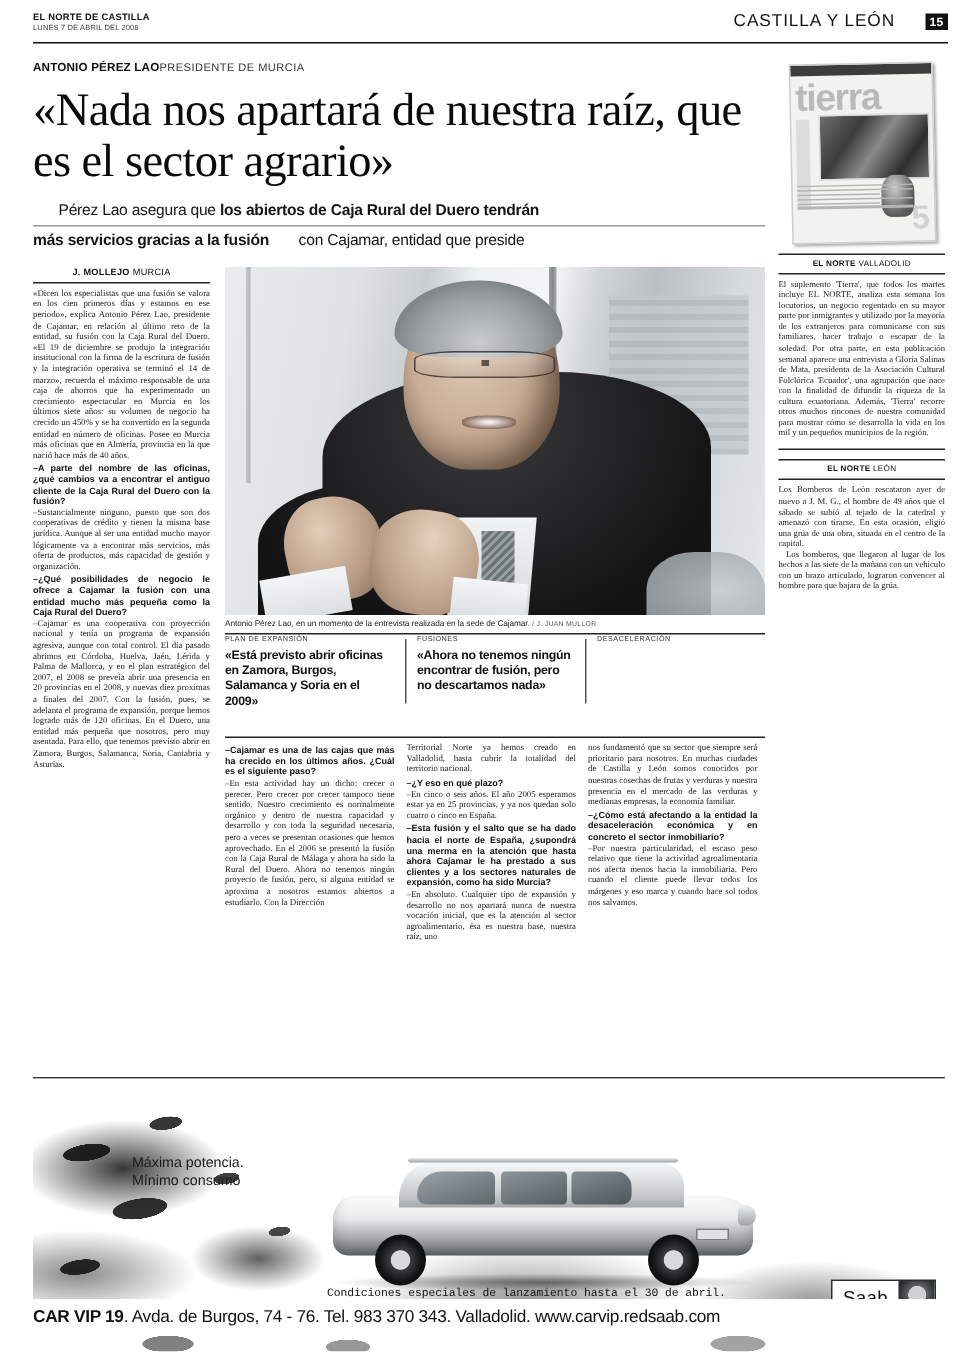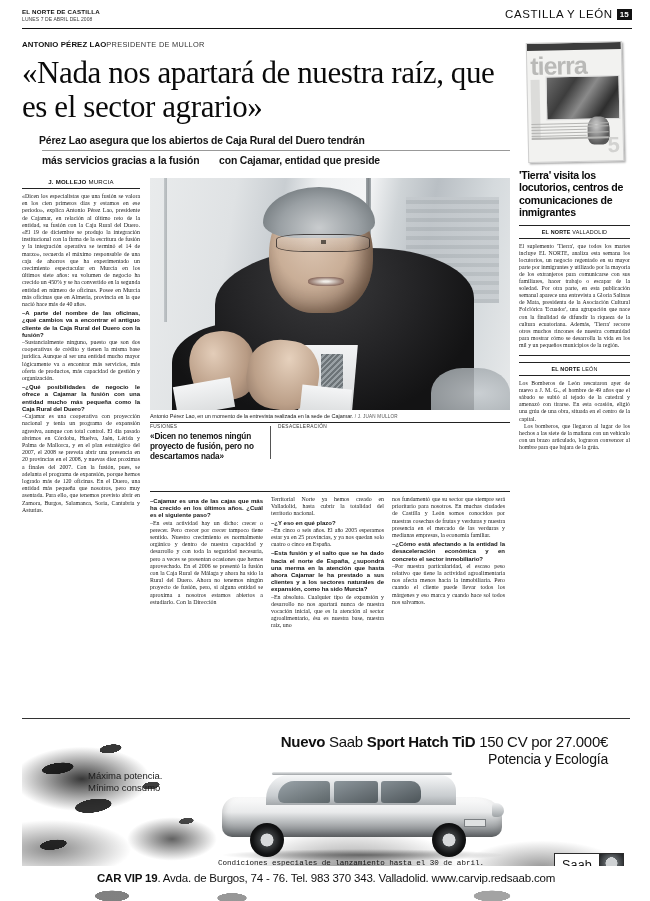--- a/index.html
+++ b/index.html
@@ -21,21 +21,21 @@
     font-family: "Liberation Sans", sans-serif;
     font-weight: 700; font-size: 6.2px; letter-spacing: .2px;
     color:#111; line-height:7px;
   }
   .mast-date {
     font-family: "Liberation Sans", sans-serif;
     font-size: 5px; letter-spacing: .1px; color:#3a3a3a; line-height:7px;
     margin-top:1px;
   }
   .mast-right {
-    position:absolute; right:0; top:0; display:flex; align-items:center; gap:4px;
+    position:absolute; right:0; top:0; display:flex; align-items:center; gap:20px;
   }
   .mast-section {
     font-family: "Liberation Sans", sans-serif;
     font-size: 11.5px; letter-spacing: .6px; color:#111; font-weight:400;
   }
   .mast-pagenum {
     background:#111; color:#fff; font-family:"Liberation Sans",sans-serif;
     font-size:8px; font-weight:700; padding:1px 3px 1px 3px; line-height:9px;
     letter-spacing:.2px;
   }
@@ -60,23 +60,23 @@
     font-family:"Liberation Serif", serif;
     font-size:31px; line-height:34px; font-weight:400;
     letter-spacing:-.4px; color:#0a0a0a; margin-bottom:9px;
   }
   .subhead-wrap { margin-bottom:6px; }
   .subhead-line {
     font-family:"Liberation Sans", sans-serif;
     font-size:10.4px; line-height:15px; letter-spacing:-.15px;
     color:#151515; padding-bottom:2px;
   }
-  .subhead-line + .subhead-line { border-top:.8px solid #999; padding-top:2px;margin-left:20px; }
+  .subhead-line + .subhead-line { border-top:.8px solid #999; padding-top:2px; }
   .subhead-line b { font-weight:700; }
-  .subhead-line .lt { font-weight:700;padding-left:17px; }
+  .subhead-line .lt { font-weight:400;padding-left:17px; }
 
   
   .body-zone { position:relative; margin-top:8px; }
 
   .col1 {
     position:absolute; left:0; top:0; width:118px;
   }
   .byline {
     font-family:"Liberation Sans", sans-serif;
     font-size:6.1px; font-weight:800; letter-spacing:.3px;
@@ -390,21 +390,21 @@
     background:radial-gradient(circle at 50% 42%, #cfd2d4 0 34%, #5c6164 36%, #2a2d2f 74%, #141617 100%);
     position:relative;
   }
   .ad-logo .griffin:after{
     content:""; position:absolute; left:50%; top:60%; transform:translateX(-50%);
     width:16px; height:4px; background:#e6e8e9;
   }
 
   .ad-bottom {
     position:absolute; left:22px; top:872px; width:608px; z-index:7;
-    text-align:center; font-family:"Liberation Sans", sans-serif;
+    text-align:left; font-family:"Liberation Sans", sans-serif;
     font-size:11.5px; color:#111; letter-spacing:-.2px;
   }
   .ad-bottom b { font-weight:800; }
   .ad-bottom-veil {
     position:absolute; left:22px; top:866px; width:608px; height:34px;
     background:#fff; z-index:6;
   }
   .ad-tyres {
     position:absolute; left:22px; top:884px; width:608px; height:17px; z-index:8;
     background:
@@ -426,21 +426,21 @@
     <div class="mast-right">
       <div class="mast-section">CASTILLA Y LEÓN</div>
       <div class="mast-pagenum">15</div>
     </div>
   </div>
   <div class="rule-top"></div>
 
   <div class="main">
 
     <div class="kicker">
-      <b>ANTONIO PÉREZ LAO</b><span>PRESIDENTE DE MULLOR</span>
+      <b>ANTONIO PÉREZ LAO</b><span>PRESIDENTE DE MURCIA</span>
     </div>
 
     <h1 class="headline">«Nada nos apartará de nuestra raíz, que es el sector agrario»</h1>
 
     <div class="subhead-wrap">
       <div class="subhead-line">
         <span class="lt">Pérez Lao asegura que </span><b>los abiertos de Caja Rural del Duero tendrán</b>
       </div>
       <div class="subhead-line">
         <b>más servicios gracias a la fusión</b><span class="lt"> con Cajamar, entidad que preside</span>
@@ -482,22 +482,26 @@
           <div class="ph-blur"></div>
         </div>
         <div class="photo-cap">
           <span>Antonio Pérez Lao, en un momento de la entrevista realizada en la sede de Cajamar.</span>
           <span class="credit">/ J. JUAN MULLOR</span>
         </div>
       </div>
 
       <div class="pullrow">
         <div class="pullbox">
+          <div class="pull-label">PLAN DE EXPANSIÓN</div>
+          <div class="pull-text">«Está previsto abrir oficinas en Zamora, Burgos, Salamanca y Soria en el 2009»</div>
+        </div>
+        <div class="pullbox">
           <div class="pull-label">FUSIONES</div>
-          <div class="pull-text">«Dicen no tenemos ningún proyecto de fusión, pero no descartamos nada»</div>
+          <div class="pull-text">«Ahora no tenemos ningún encontrar de fusión, pero no descartamos nada»</div>
         </div>
         <div class="pullbox">
           <div class="pull-label">DESACELERACIÓN</div>
         </div>
       </div>
       <div class="pull-rule"></div>
 
       <div class="lowcols">
         <div class="lowcol">
           <p class="q">–Cajamar es una de las cajas que más ha crecido en los últimos años. ¿Cuál es el siguiente paso?</p>
@@ -533,21 +537,20 @@
         <i class="m"></i>
           <i class="m"></i>
           <i class="s"></i>
           <i class="m"></i>
           <i class="s"></i>
           <i class="m"></i>
       </div>
       <div class="mag-big">5</div>
     </div>
 
-    <div class="sb-head">'Tierra' visita los locutorios, centros de comunicaciones de inmigrantes</div>
     <div class="sb-byline">
       <span style="font-weight:800">EL NORTE</span>
       <span>VALLADOLID</span>
     </div>
     <p class="sb">El suplemento 'Tierra', que todos los martes incluye EL NORTE, analiza esta semana los locutorios, un negocio regentado en su mayor parte por inmigrantes y utilizado por la mayoría de los extranjeros para comunicarse con sus familiares, hacer trabajo o escapar de la soledad. Por otra parte, en esta publicación semanal aparece una entrevista a Gloria Salinas de Mata, presidenta de la Asociación Cultural Folclórica 'Ecuador', una agrupación que nace con la finalidad de difundir la riqueza de la cultura ecuatoriana. Además, 'Tierra' recorre otros muchos rincones de nuestra comunidad para mostrar cómo se desarrolla la vida en los mil y un pequeños municipios de la región.</p>
 
     <div style="height:6px"></div>
     <div class="sb-rule"></div>
     <div style="height:6px"></div>
 
@@ -560,24 +563,20 @@
   </div>
 
   <div class="ad">
     <div class="ad-splash"></div>
 
     <div class="ad-slogan">
       <div>Máxima potencia.</div>
       <div>Mínimo consumo</div>
     </div>
 
-    <div class="ad-title">
-      <div class="ad-t1"><b>Nuevo </b><span>Saab </span><b>Sport Hatch TiD </b><span>150 CV por 27.000€</span></div>
-      <div class="ad-t2">Potencia y Ecología</div>
-    </div>
 
     <div class="ad-car">
       <div class="car-shadow"></div>
       <div class="car-body"></div>
       <div class="car-roof"></div>
       <div class="car-rail"></div>
       <div class="car-glassA"></div>
       <div class="car-glassB"></div>
       <div class="car-glassC"></div>
       <div class="car-plate"></div>

